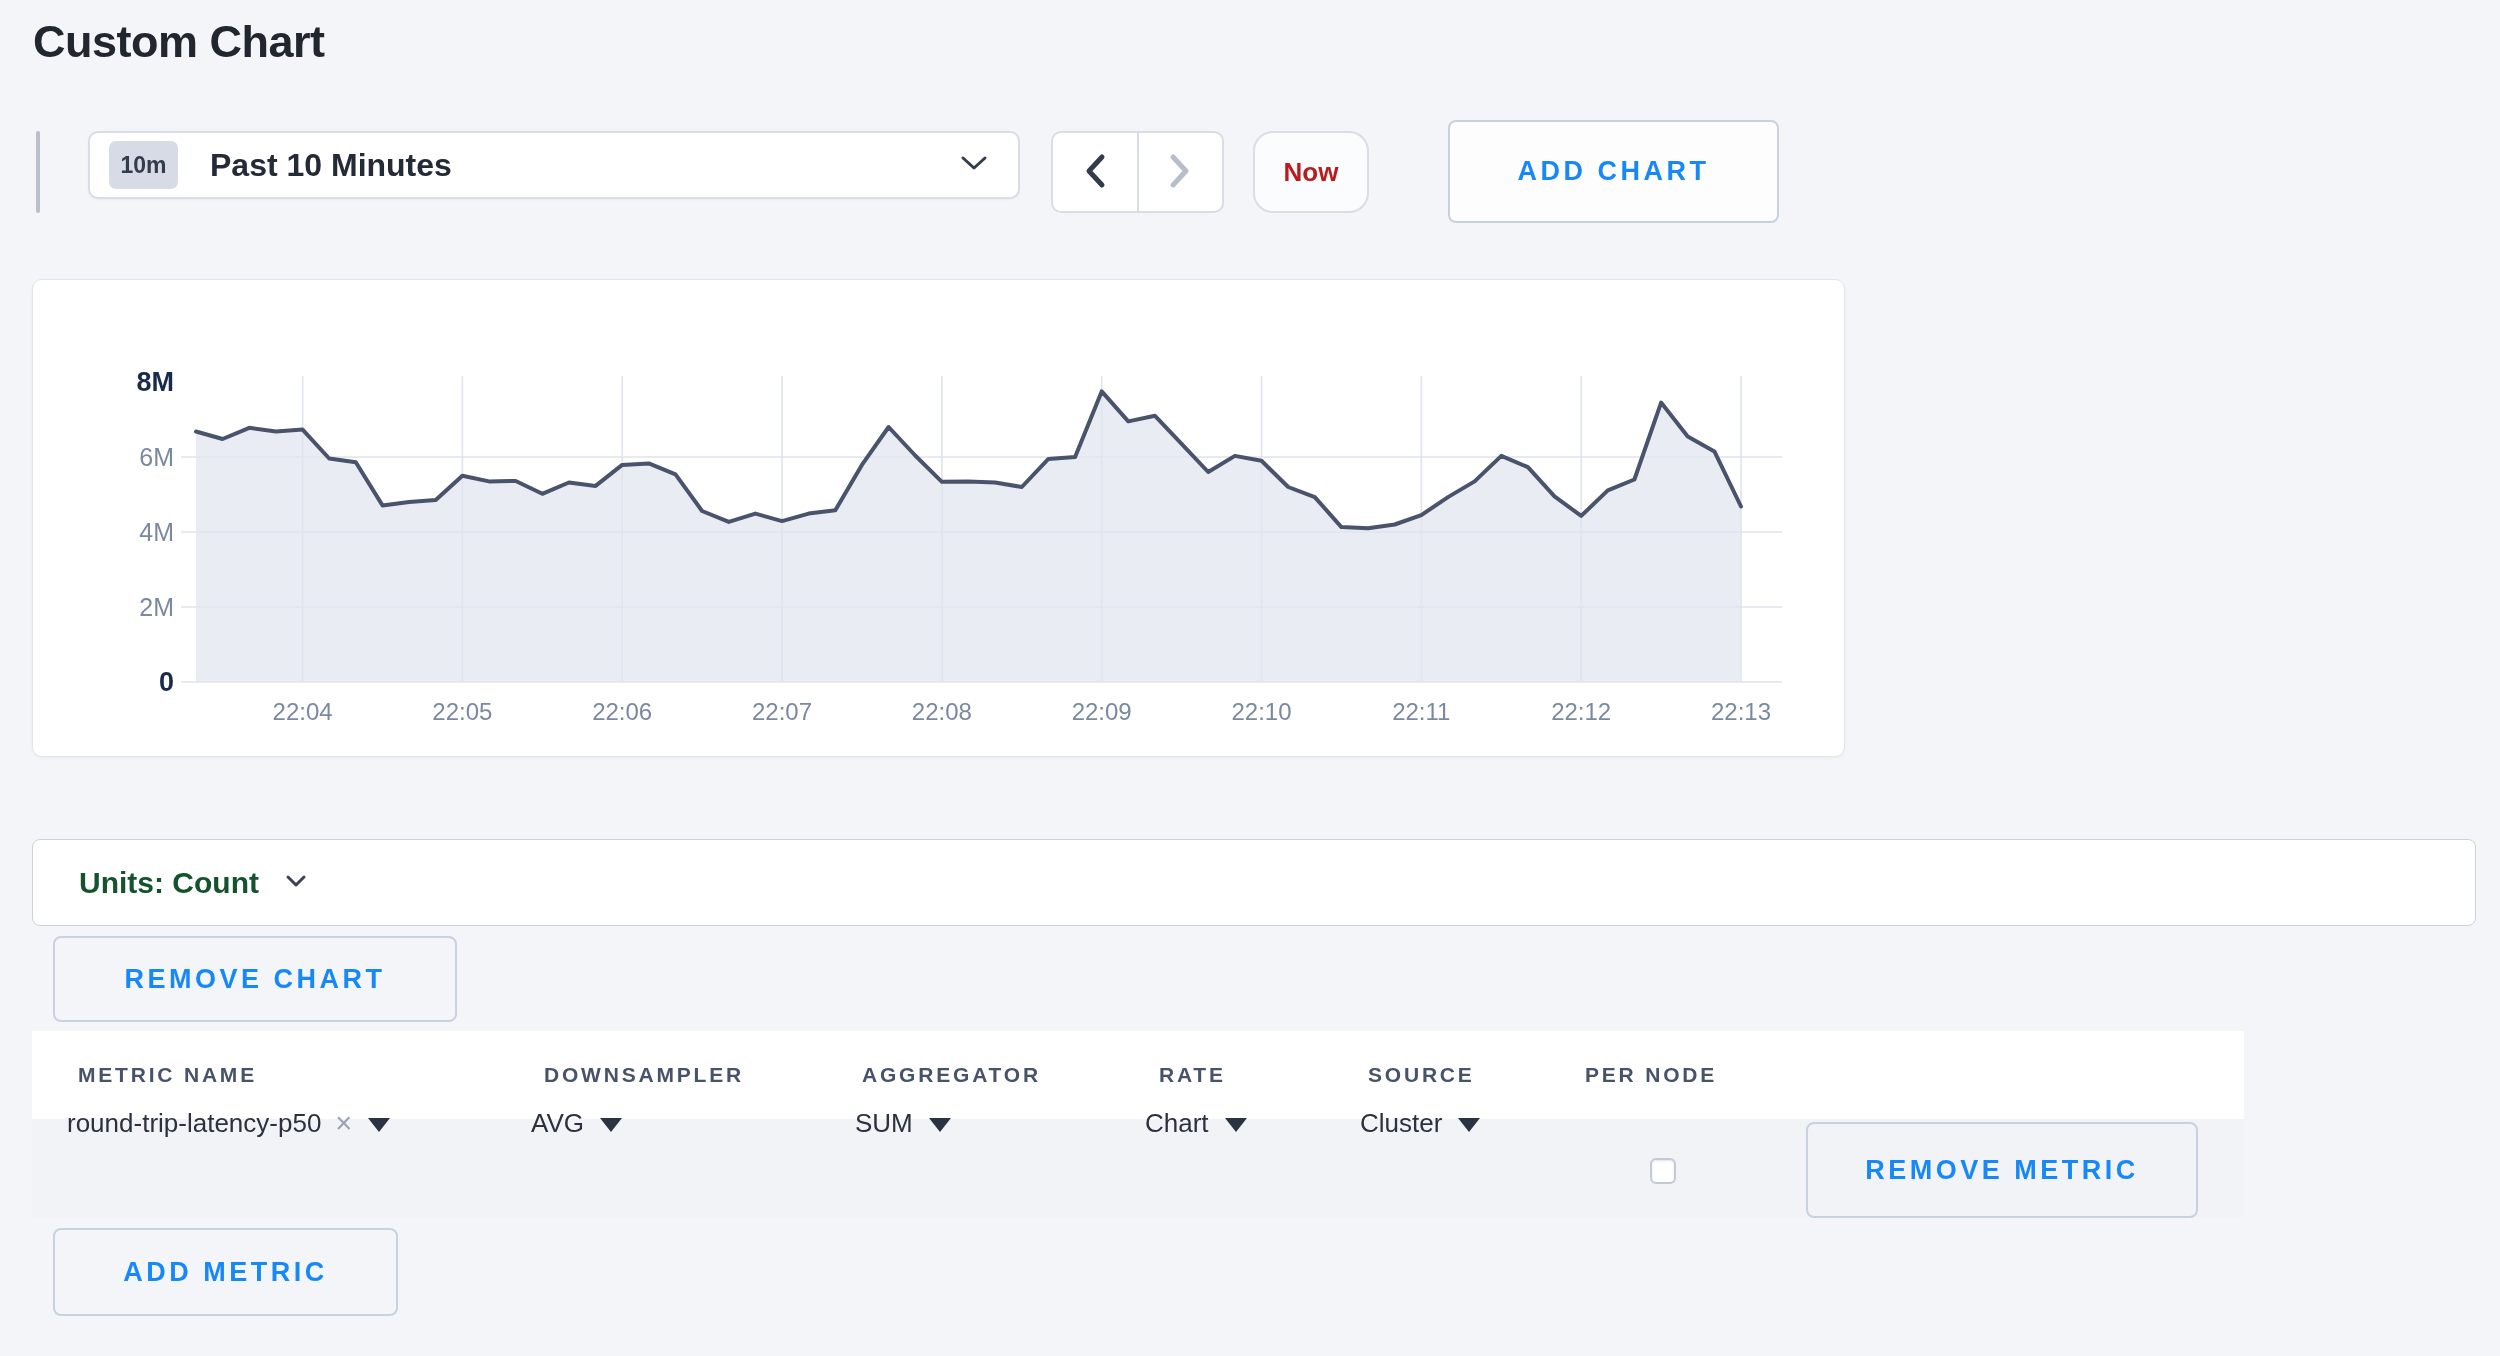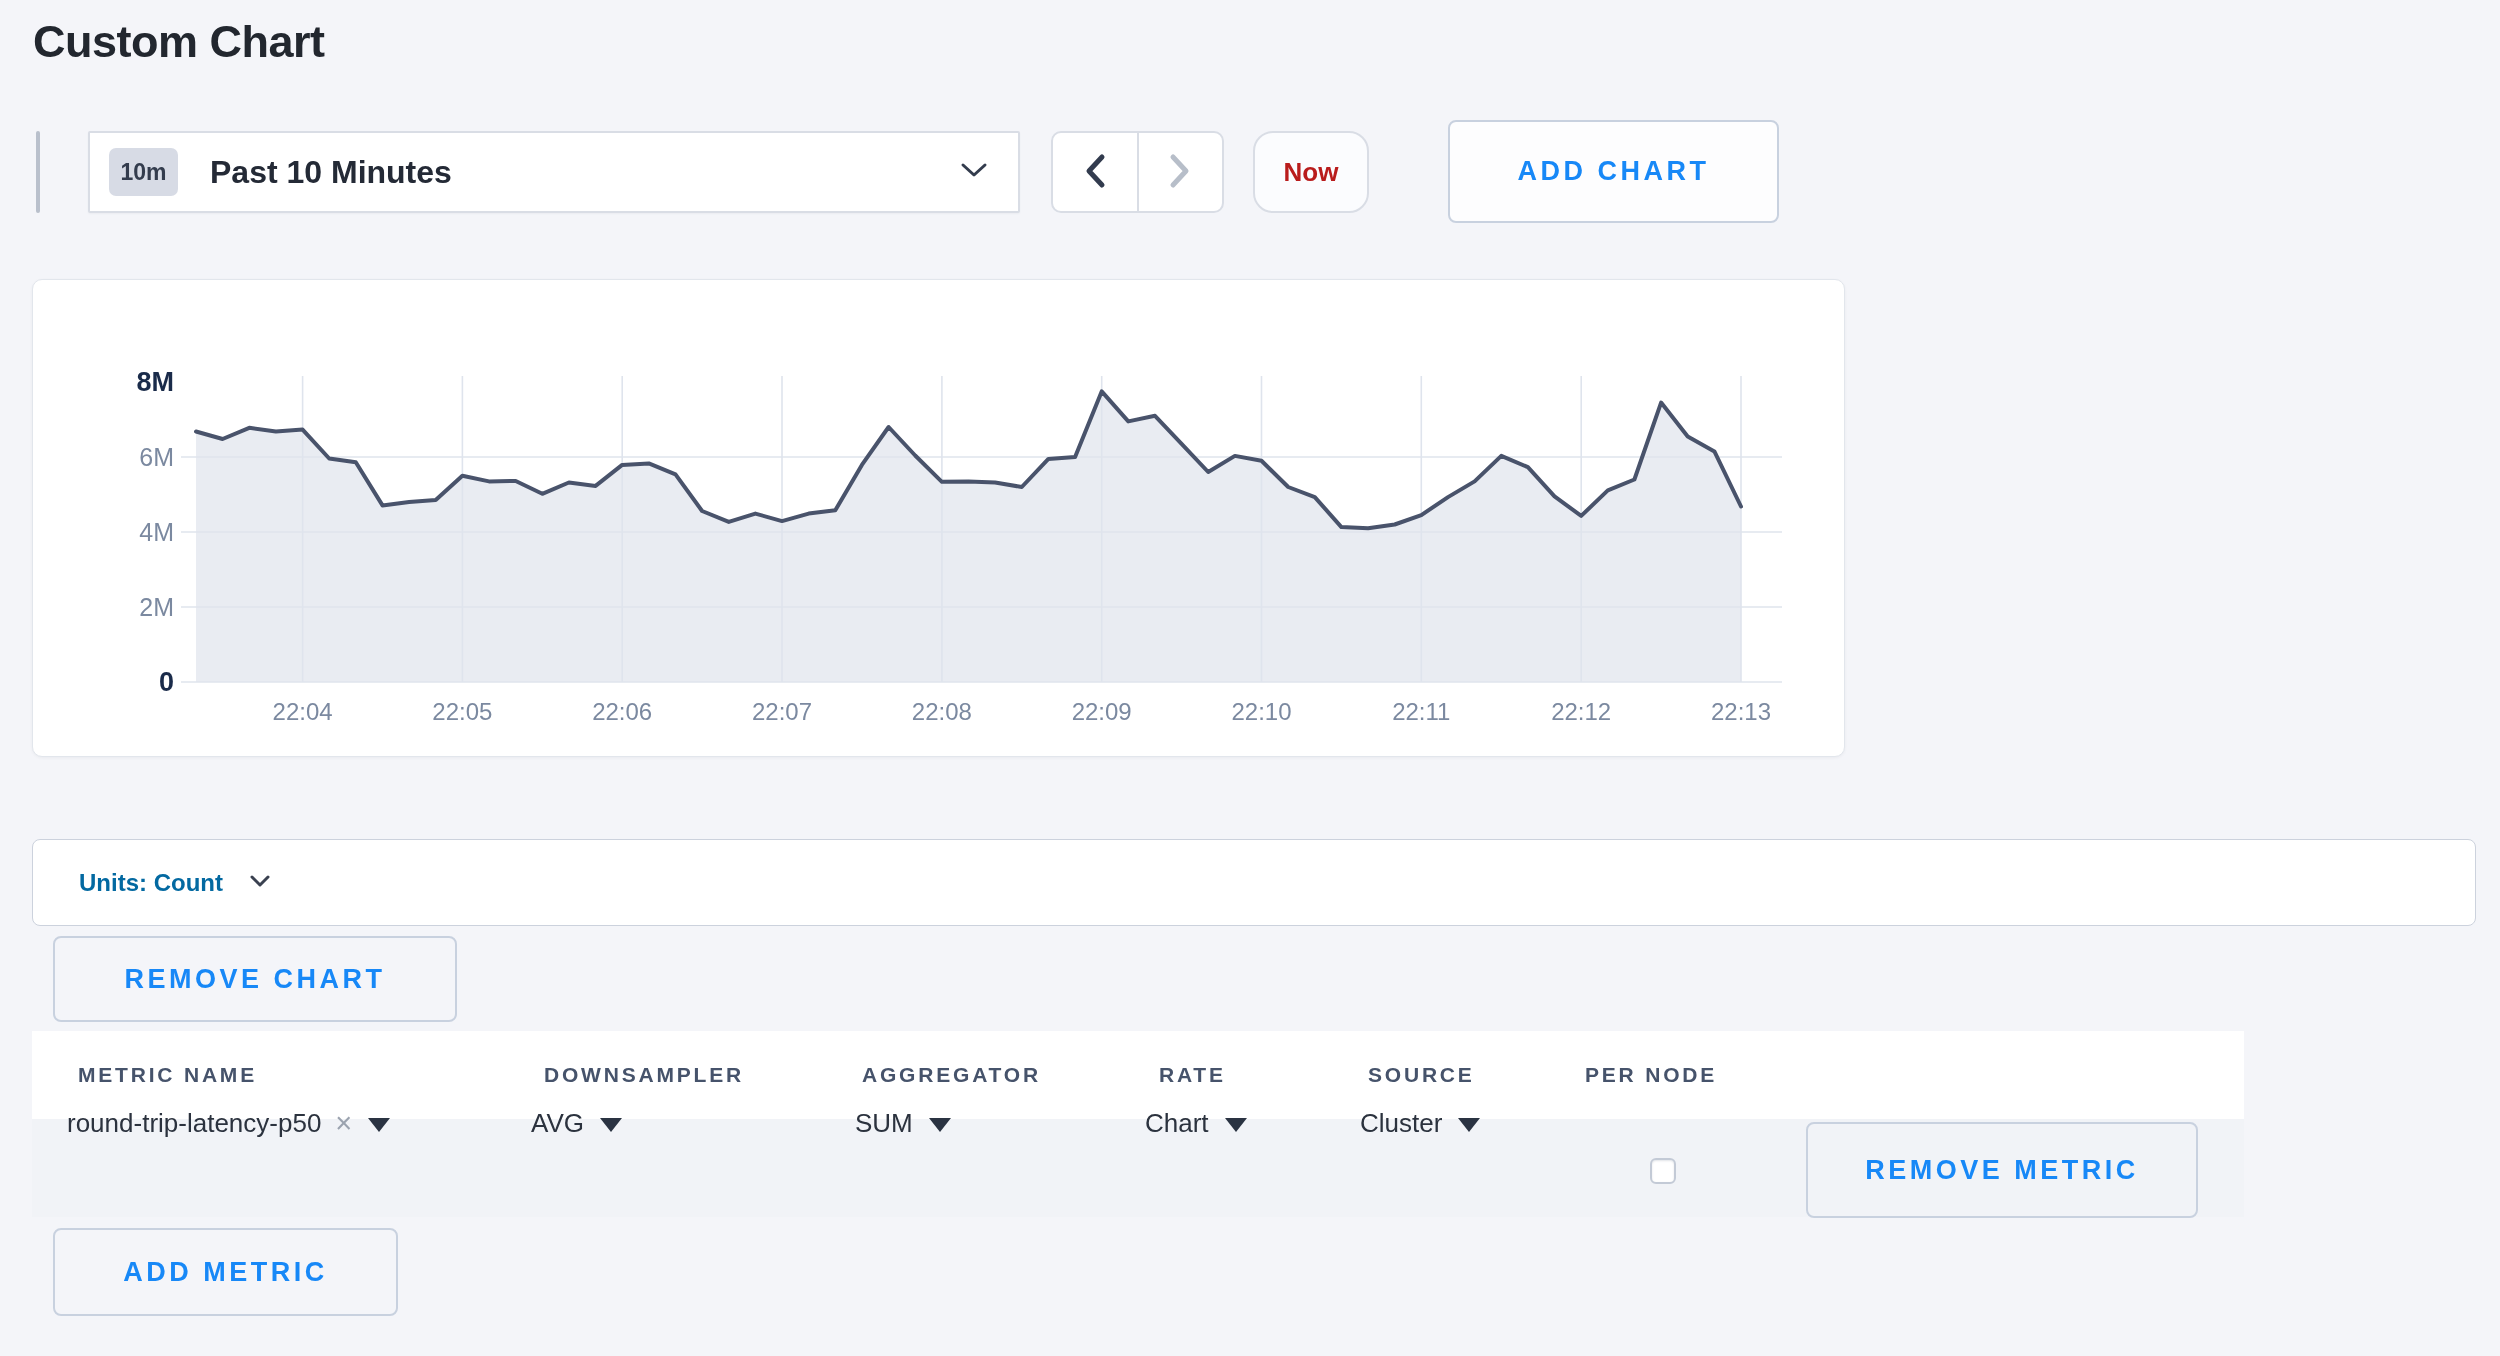--- a/index.html
+++ b/index.html
@@ -3,22 +3,22 @@
 <meta charset="utf-8">
 <style>
   html,body{margin:0;padding:0;}
   body{background:#f4f5f9;font-family:"Liberation Sans",sans-serif;-webkit-font-smoothing:antialiased;}
   .canvas{position:relative;width:2500px;height:1356px;overflow:hidden;background:#f4f5f9;}
 
   .page-title{position:absolute;left:33px;top:16px;font-size:45px;font-weight:600;color:#22272f;letter-spacing:-0.5px;}
 
   
   .tb-divider{position:absolute;left:36px;top:131px;width:4px;height:82px;background:#b9c0cc;border-radius:2px;}
-  .time-select{position:absolute;left:88px;top:131px;width:932px;height:82px;background:#fff;
-    border:2px solid #d9dde5;border-radius:2px;box-sizing:border-box;display:flex;align-items:center;
+  .time-select{position:absolute;left:88px;top:131px;width:932px;height:68px;background:#fff;
+    border:2px solid #d9dde5;border-radius:10px;box-sizing:border-box;display:flex;align-items:center;
     box-shadow:0 1px 2px rgba(60,70,90,.05);cursor:pointer;}
   .time-badge{margin-left:19px;width:69px;height:48px;background:#d7dbe5;border-radius:7px;
     display:flex;align-items:center;justify-content:center;font-size:23px;font-weight:700;color:#333c4d;}
   .time-label{margin-left:32px;font-size:32px;font-weight:700;color:#242a36;}
   .time-select .chev{margin-left:auto;margin-right:30px;}
 
   .nav-group{position:absolute;left:1051px;top:131px;width:173px;height:82px;background:#fff;
     border:2px solid #d9dde5;border-radius:10px;box-sizing:border-box;display:flex;}
   .nav-btn{flex:1;display:flex;align-items:center;justify-content:center;cursor:pointer;background:transparent;border:none;padding:0;}
   .nav-btn.prev{border-right:2px solid #d9dde5;}
@@ -32,21 +32,21 @@
   .add-chart-btn{position:absolute;left:1448px;top:120px;width:331px;height:103px;}
 
   
   .chart-card{position:absolute;left:32px;top:279px;width:1813px;height:478px;background:#fff;
     border:1px solid #e2e6ec;border-radius:10px;box-sizing:border-box;box-shadow:0 1px 3px rgba(60,70,90,.06);}
   .chart-card svg{display:block;width:1811px;height:476px;font-family:"Liberation Sans",sans-serif;}
 
   
   .units-bar{position:absolute;left:32px;top:839px;width:2444px;height:87px;background:#fff;
     border:1px solid #ccd2dd;border-radius:8px;box-sizing:border-box;display:flex;align-items:center;cursor:pointer;}
-  .units-label{margin-left:46px;font-size:24px;font-weight:700;color:#0369a1;}
+  .units-label{margin-left:46px;font-size:30px;font-weight:700;color:#14532d;}
   .units-bar .chev{margin-left:26px;}
 
   .remove-chart-btn{position:absolute;left:53px;top:936px;width:404px;height:86px;background:transparent;}
 
   
   .tbl-header-band{position:absolute;left:32px;top:1031px;width:2212px;height:88px;background:#fff;}
   .tbl-row-band{position:absolute;left:32px;top:1119px;width:2212px;height:98px;background:#f1f3f7;}
   .th{position:absolute;top:1031px;height:88px;display:flex;align-items:center;
     font-size:21px;font-weight:700;letter-spacing:2.8px;color:#46536b;white-space:nowrap;}
   .cell{position:absolute;top:1074px;height:98px;display:flex;align-items:center;gap:16px;

